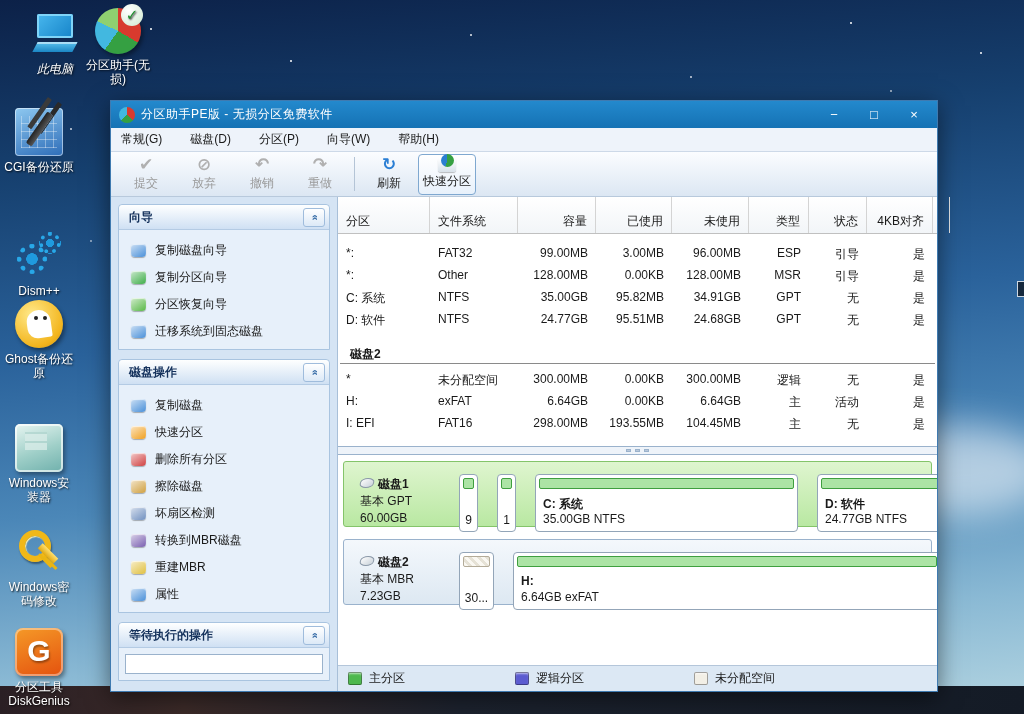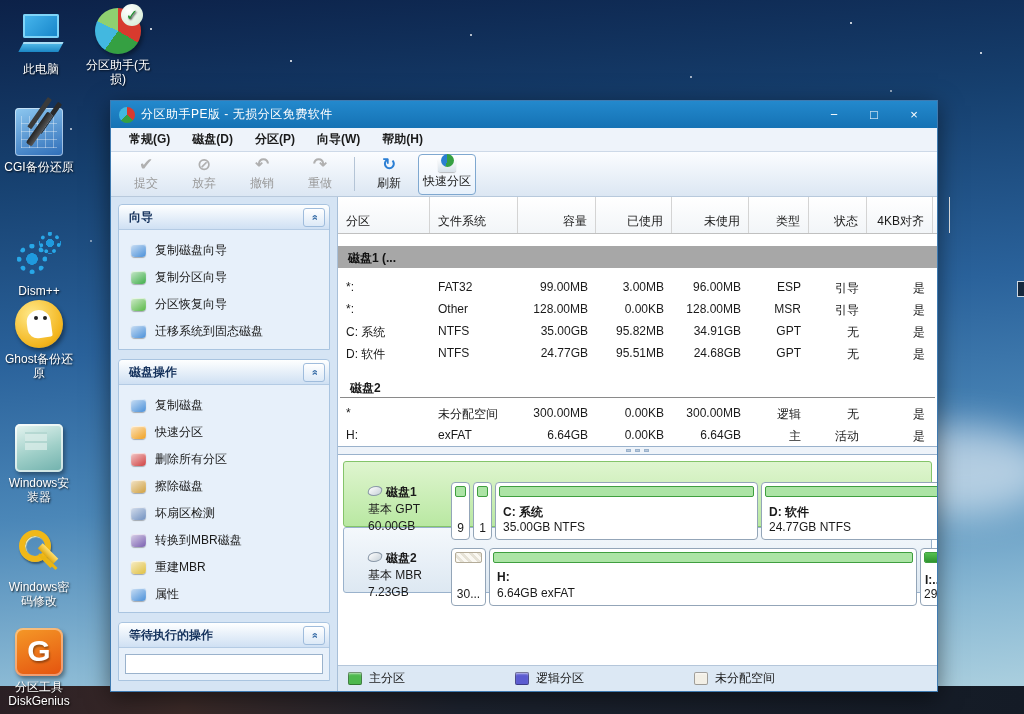--- a/index.html
+++ b/index.html
@@ -83,21 +83,21 @@
 
   .titlebar { height:27px; background:linear-gradient(180deg,#2389cd,#1572b4); display:flex; align-items:center;
     color:#fff; padding:0 6px; flex:0 0 27px; }
   .titlebar .app-ico { width:16px; height:16px; border-radius:50%;
     background:conic-gradient(#d83a2e 0 130deg,#35a042 130deg 230deg,#42b8e0 230deg 360deg); margin:0 6px 0 2px; }
   .titlebar .t-text { flex:1; font-size:12px; letter-spacing:.5px; }
   .win-btns { display:flex; gap:26px; padding-right:10px; font-size:13px; }
   .win-btns span { cursor:pointer; width:14px; text-align:center; }
 
   .menubar { height:24px; background:#eef3fa; border-bottom:1px solid #cdd9e8; display:flex; align-items:center;
-    padding-left:8px; gap:2px; flex:0 0 24px;font-weight:bold; }
+    padding-left:0; gap:8px; flex:0 0 24px; }
   .menu-item { padding:3px 10px; cursor:default; }
 
   .toolbar { height:45px; background:linear-gradient(180deg,#fbfdff,#dce7f3); border-bottom:1px solid #b8c9dc;
     display:flex; align-items:center; padding-left:6px; flex:0 0 45px; }
   .tbtn { width:58px; height:41px; display:flex; flex-direction:column; align-items:center; justify-content:center;
     gap:1px; border:1px solid transparent; border-radius:3px; }
   .tbtn .ti { font-size:17px; line-height:18px; font-weight:bold; }
   .tbtn .tl { font-size:12px; }
   .tbtn.disabled { color:#9a9a9a; }
   .tbtn.disabled .ti { color:#b0b0b0; }
@@ -137,21 +137,21 @@
   .table-wrap { flex:1; overflow:hidden; padding-top:8px; }
   .group-bar { height:22px; background:#a7a7a7; color:#111; font-weight:bold; padding:4px 0 0 10px; margin:4px 0 8px; }
   .group-plain { height:24px; font-weight:bold; padding:6px 0 0 10px; border-bottom:1px solid #8a8a8a;
     margin:10px 2px 4px; }
   .splitter { flex:0 0 9px; border-top:1px solid #9ab2cc; border-bottom:1px solid #9ab2cc;
     background:#eef3f9; display:flex; align-items:center; justify-content:center; gap:4px; }
   .splitter i { width:5px; height:3px; background:#b9c8da; border:1px solid #8fa; border:1px solid #9ab2cc; }
 
   
   .disks { flex:1; padding:6px 5px 0 5px; overflow:hidden; }
-  .disk-row { display:flex; border-radius:3px; height:66px; padding:20px; gap:3px; }
+  .disk-row { display:flex; border-radius:3px; margin-bottom:12px; height:66px; padding:12px; gap:19px; }
   .disk-row.sel { background:linear-gradient(180deg,#dff5cf,#b9e8a2); border:1px solid #84c46a; }
   .disk-row.normal { background:linear-gradient(180deg,#f4f8fc,#dde8f2); border:1px solid #9ab2cc; }
   .disk-label { width:84px; flex:0 0 84px; padding:2px 0 0 4px; font-size:12px; line-height:17px; }
   .disk-label b { font-size:12px; }
   .disk-glyph { display:inline-block; width:14px; height:10px; background:linear-gradient(135deg,#fdfdfd,#c9d2da);
     border:1px solid #8a98a8; border-radius:50% / 40%; margin-right:4px; transform:skewX(-15deg); }
   .part { position:relative; background:#fff; border:1px solid #93a5b8; border-radius:4px; height:58px; }
   .part .strip { position:absolute; top:3px; left:3px; right:3px; height:11px; border-radius:2px; overflow:hidden; }
   .strip.green { background:#ace4a5; border:1px solid #3f9f3f; }
   .strip.hatch { background:repeating-linear-gradient(45deg,#faf8f2 0 3px,#e6e2d6 3px 6px); border:1px solid #b3ab98; }
@@ -170,21 +170,21 @@
 </style>
 </head>
 <body>
 
 <div class="desktop">
   <div class="stars"></div>
   <div class="cloud"></div>
   <div class="sea"></div>
   <div class="edge-sliver"></div>
   <div id="desktop-icons">
-      <div class="dicon" style="left: 2px; top: 10px;">
+      <div class="dicon" style="left: 16px; top: 10px; font-style: italic;">
         <div class="art art-pc"></div>
         <div class="lbl">
           <div>此电脑</div>
         </div>
       </div>
       <div class="dicon" style="left: 79px; top: 8px;">
         <div class="art art-pie"></div>
         <div class="lbl">
           <div>分区助手(无</div>
           <div>损)</div>
@@ -366,21 +366,20 @@
             <div>文件系统</div>
             <div class="num">容量</div>
             <div class="num">已使用</div>
             <div class="num">未使用</div>
             <div class="num">类型</div>
             <div class="num">状态</div>
             <div class="num">4KB对齐</div>
             <div></div>
           </div>
         <div class="table-wrap" id="table-body">
-            <div class="group-bar">磁盘1 (...</div>
             <div class="grid-row">
               <div>*:</div>
               <div>FAT32</div>
               <div class="num">99.00MB</div>
               <div class="num">3.00MB</div>
               <div class="num">96.00MB</div>
               <div class="num">ESP</div>
               <div class="num">引导</div>
               <div class="num">是</div>
               <div></div>

